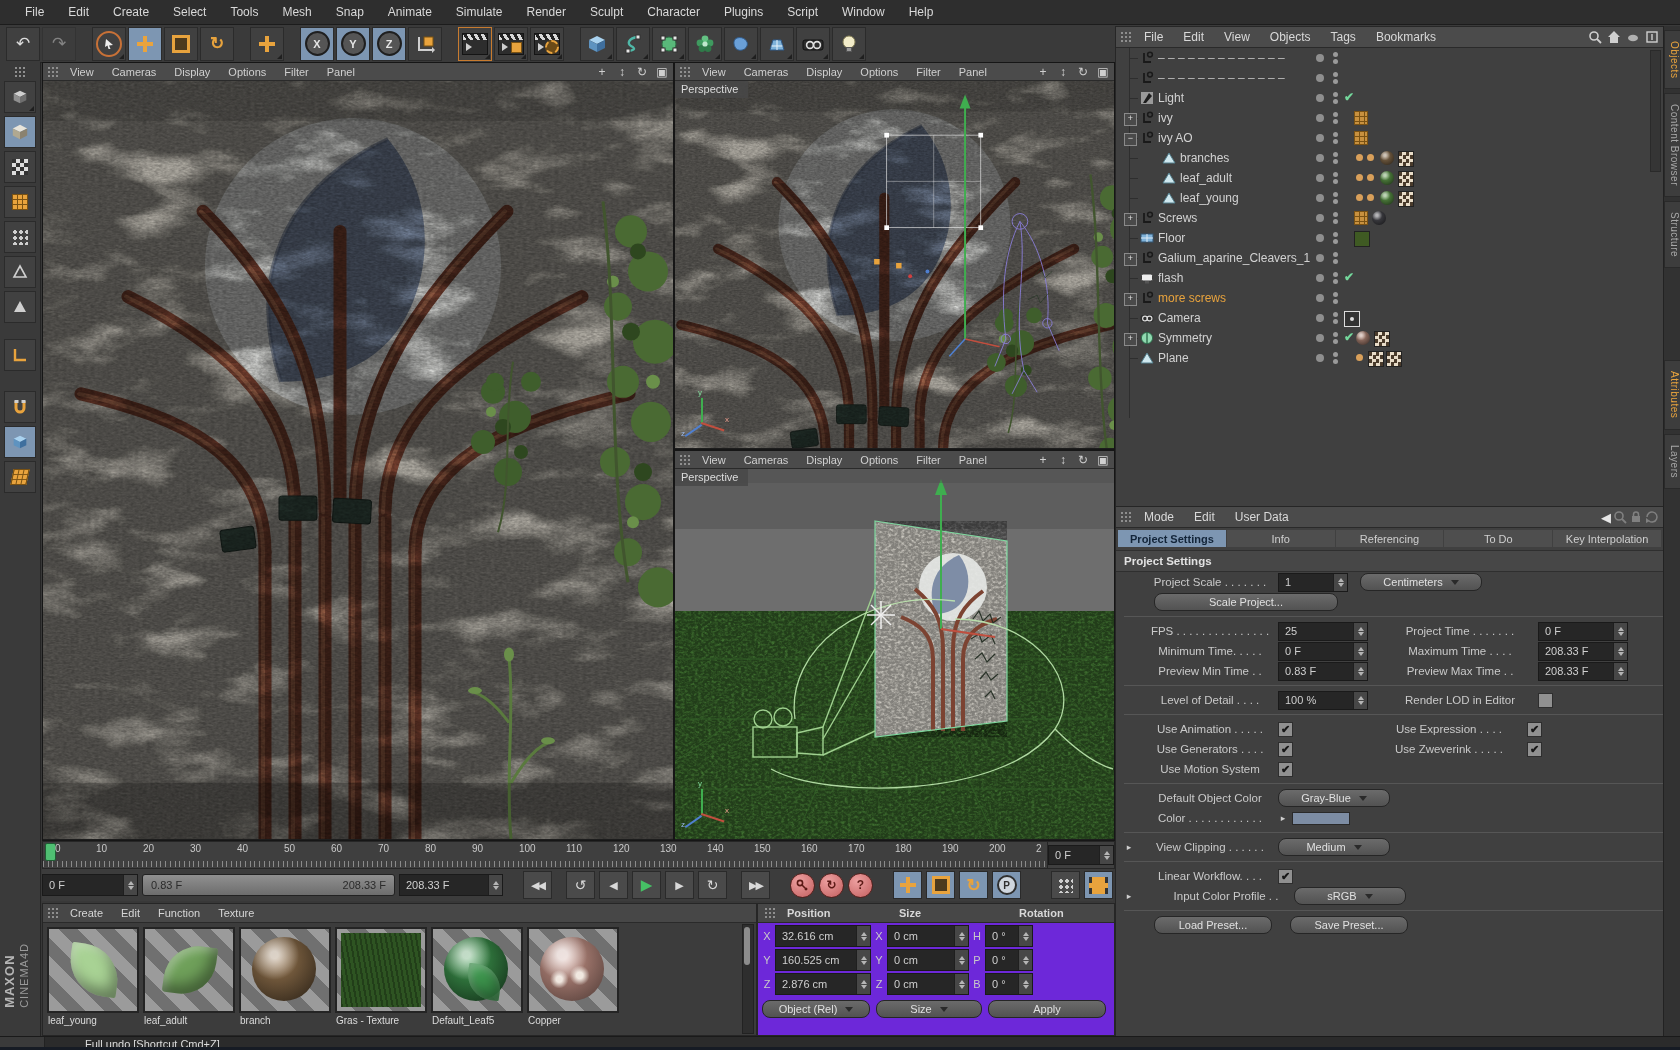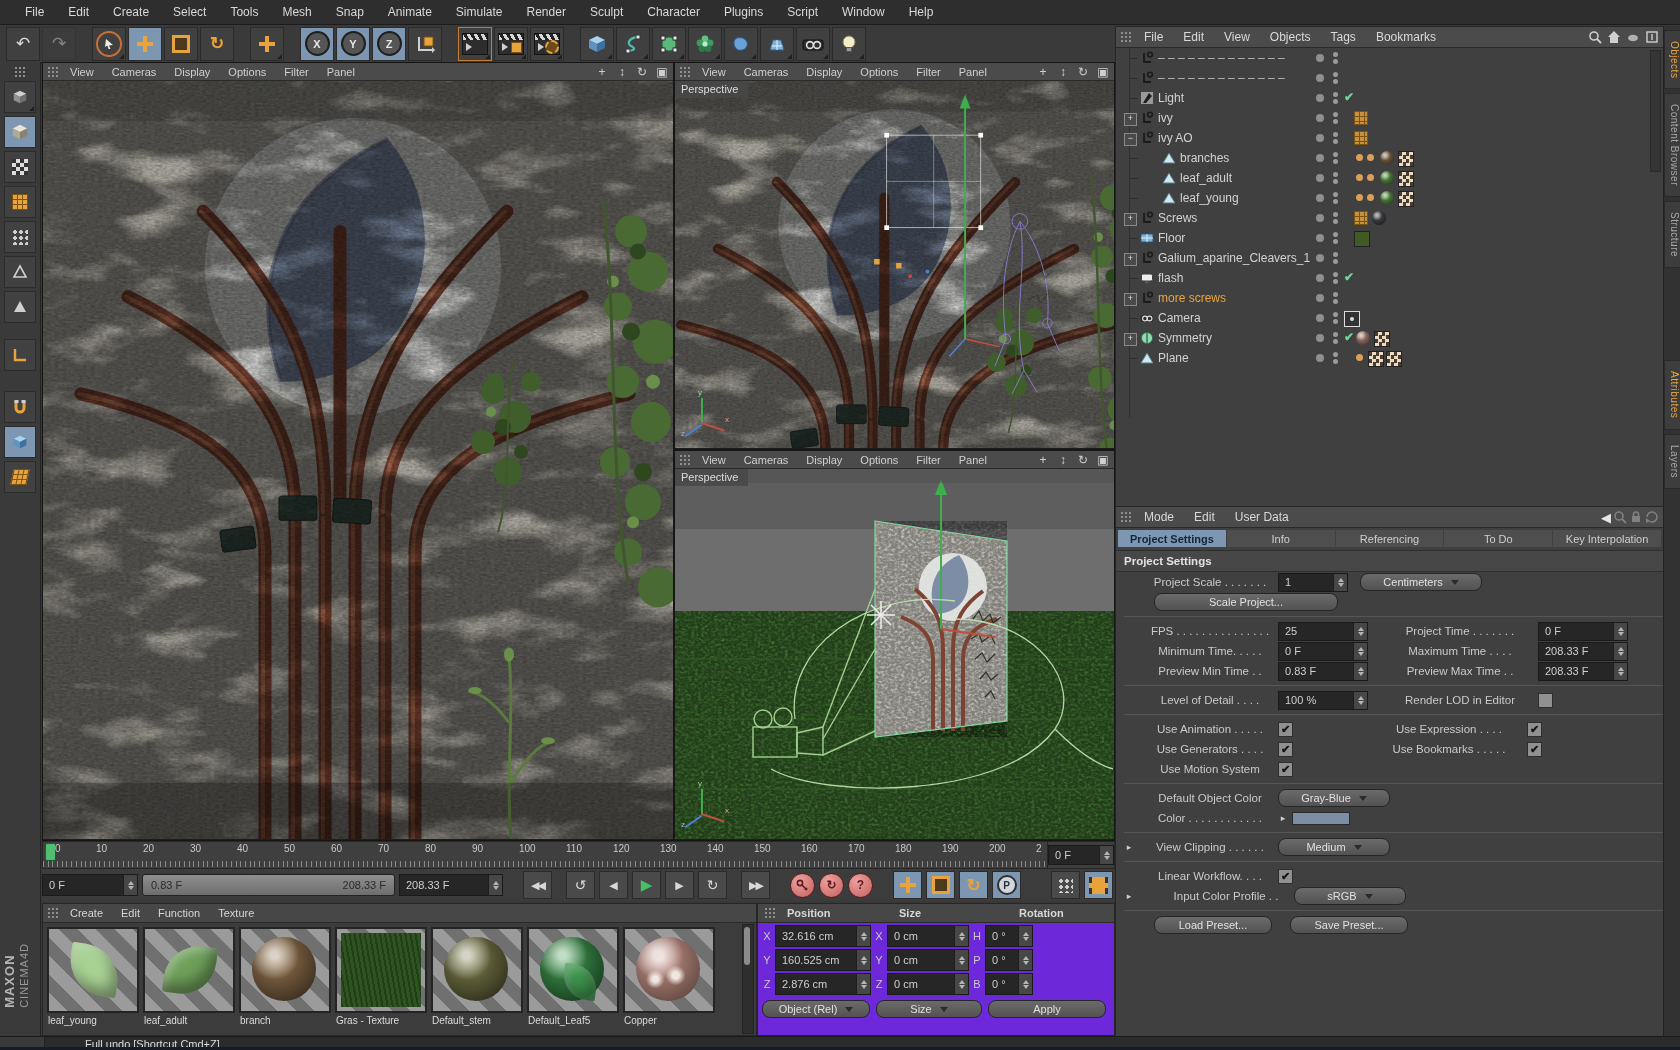--- a/index.html
+++ b/index.html
@@ -813,26 +813,20 @@
         <div class="mname">branch</div>
       </div>
       <div class="mat">
         <div class="thumb">
             <span class="flat" style="--c: #2e5422;"></span>
           </div>
         <div class="mname">Gras - Texture</div>
       </div>
       <div class="mat">
         <div class="thumb">
-            <span class="ball" style="--c: #7d7d4c;"></span>
-          </div>
-        <div class="mname">Default_stem</div>
-      </div>
-      <div class="mat">
-        <div class="thumb">
             <span class="ball" style="--c: #3f9a50;"></span>
             <span class="leafshape" style="left: 34px; top: 36px; width: 34px; height: 34px; opacity: 0.9; --c: #3f9a50;"></span>
           </div>
         <div class="mname">Default_Leaf5</div>
       </div>
       <div class="mat">
         <div class="thumb">
             <span class="ball" style="background: radial-gradient(circle at 35% 28%,#ffffffc0 0 8%,transparent 40%),radial-gradient(circle at 62% 60%,#f0e8e0 0 6%,transparent 18%),radial-gradient(circle at 30% 66%,#efe6de 0 5%,transparent 15%),radial-gradient(circle at 40% 35%,var(--c),#241a18 135%); --c: #c49286;"></span>
           </div>
         <div class="mname">Copper</div>
@@ -1244,21 +1238,21 @@
         <span class="albl2" style="margin-left:78px;">Use Expression  . . . .</span>
         <span class="chk">
             <span>✔</span>
           </span>
       </div>
       <div class="arow">
         <span class="albl">Use Generators  . . . .</span>
         <span class="chk">
             <span>✔</span>
           </span>
-        <span class="albl2" style="margin-left:78px;">Use Bookmarks . . . . .</span>
+        <span class="albl2" style="margin-left:78px;">Use Zweverink . . . . .</span>
         <span class="chk">
             <span>✔</span>
           </span>
       </div>
       <div class="arow">
         <span class="albl">Use Motion System</span>
         <span class="chk">
             <span>✔</span>
           </span>
       </div>

